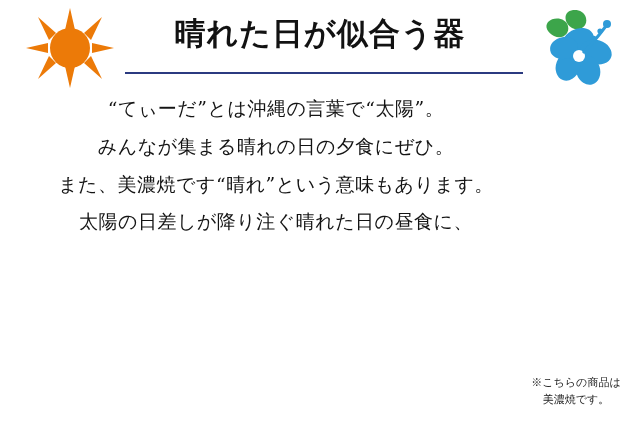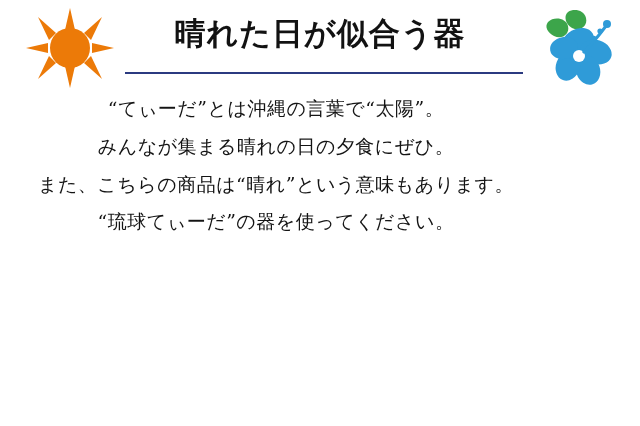--- a/index.html
+++ b/index.html
@@ -149,18 +149,22 @@
           <circle cx="72" cy="25" r="2.6" fill="#2f9bd8"></circle>
           <circle cx="66" cy="32" r="2.2" fill="#2f9bd8"></circle>
         </g>
       </svg>
     </div>
   </div>
 
   <div class="body-copy">
     <p>“てぃーだ”とは沖縄の言葉で“太陽”。</p>
     <p>みんなが集まる晴れの日の夕食にぜひ。</p>
-    <p>また、こちらの商品は“晴れ”という意味もあります。</p>
-    <p>“琉球てぃーだ”の器を使ってください。</p>
+    <p>また、美濃焼です“晴れ”という意味もあります。</p>
+    <p>太陽の日差しが降り注ぐ晴れた日の昼食に、</p>
   </div>
 
+  <div class="footnote">
+    <div>※こちらの商品は</div>
+    <div>美濃焼です。</div>
+  </div>
 
 </div>
 
 </body></html>

